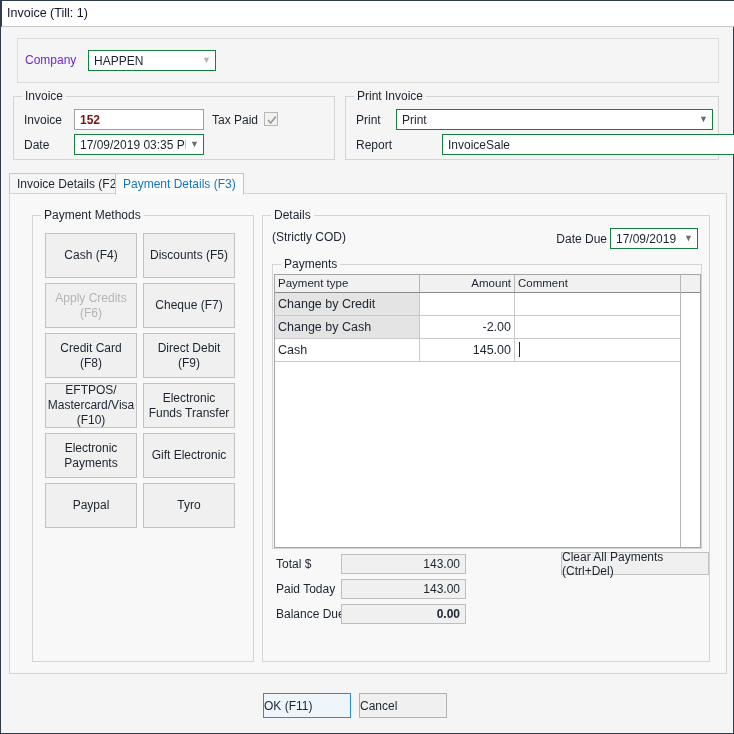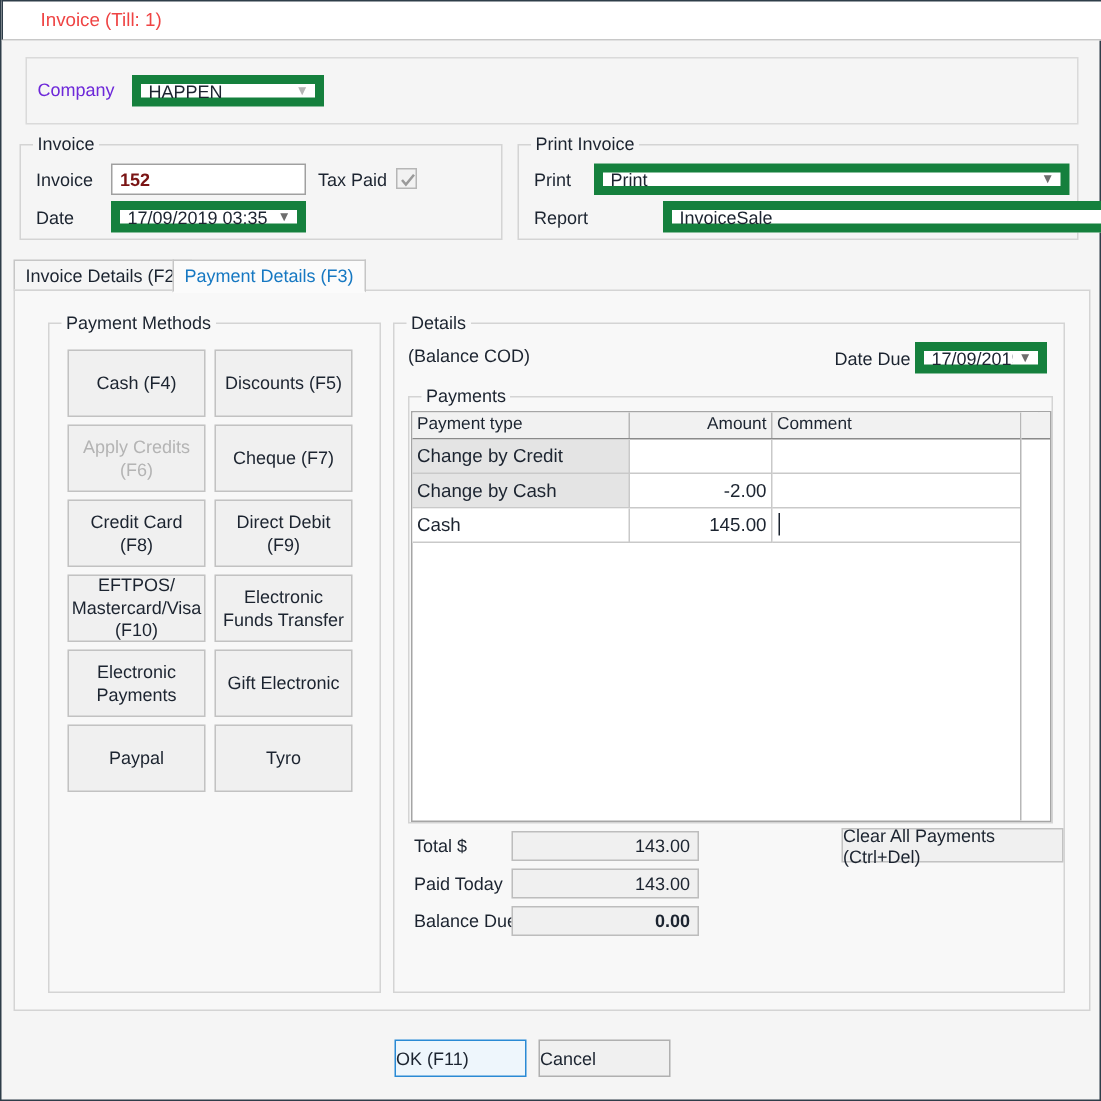--- a/index.html
+++ b/index.html
@@ -21,37 +21,37 @@
   }
   
   #titlebar {
     position: absolute; left: 0; top: 0;
     width: 734px; height: 27px;
     background: #ffffff;
     border: 1px solid #2e3d49;
     border-bottom: 1px solid #c8c8c8;
   }
   #titlebar .title-text {
-    position: absolute; left: 25px; top: 5px;
-    font-size: 12.5px; color: #ef4444; text-align: right;
+    position: absolute; left: 5px; top: 5px;
+    font-size: 12.5px; color: #0f172a; text-align: right;
   }
   
   #company-panel {
     position: absolute; left: 16px; top: 38px;
     width: 702px; height: 45px;
     background: #f5f5f5;
     border: 1px solid #dadada;
   }
   #company-panel .lbl {
     position: absolute; left: 7px; top: 14px;
     color: #6d28d9;
   }
   .combo {
     background: #ffffff;
-    border: 6px solid #15803d;
+    border: 1px solid #15803d;
     position: absolute;
     display: flex; align-items: center;
   }
   .combo .cval {
     padding-left: 5px; flex: 1;
     white-space: nowrap; overflow: hidden;
     font-size: 12px;
   }
   .combo .arrow {
     width: 17px; text-align: center;
@@ -328,21 +328,21 @@
       <div class="pmbtn" style="left:12px;top:267px;width:92px;height:45px;">
         <span>Paypal</span>
         </div>
       <div class="pmbtn" style="left:110px;top:267px;width:92px;height:45px;">
         <span>Tyro</span>
         </div>
     </div>
 
     <div class="group" id="grp-details">
       <span class="glabel">Details</span>
-      <span id="lbl-cod">(Balance COD)</span>
+      <span id="lbl-cod">(Strictly COD)</span>
       <span id="lbl-datedue">Date Due</span>
       <div class="combo" id="combo-datedue">
         <span class="cval">17/09/2019</span>
         <span class="arrow">▼</span>
       </div>
 
       <div class="group" id="grp-payments">
         <span class="glabel">Payments</span>
         <div id="grid">
           <div id="grid-header">

